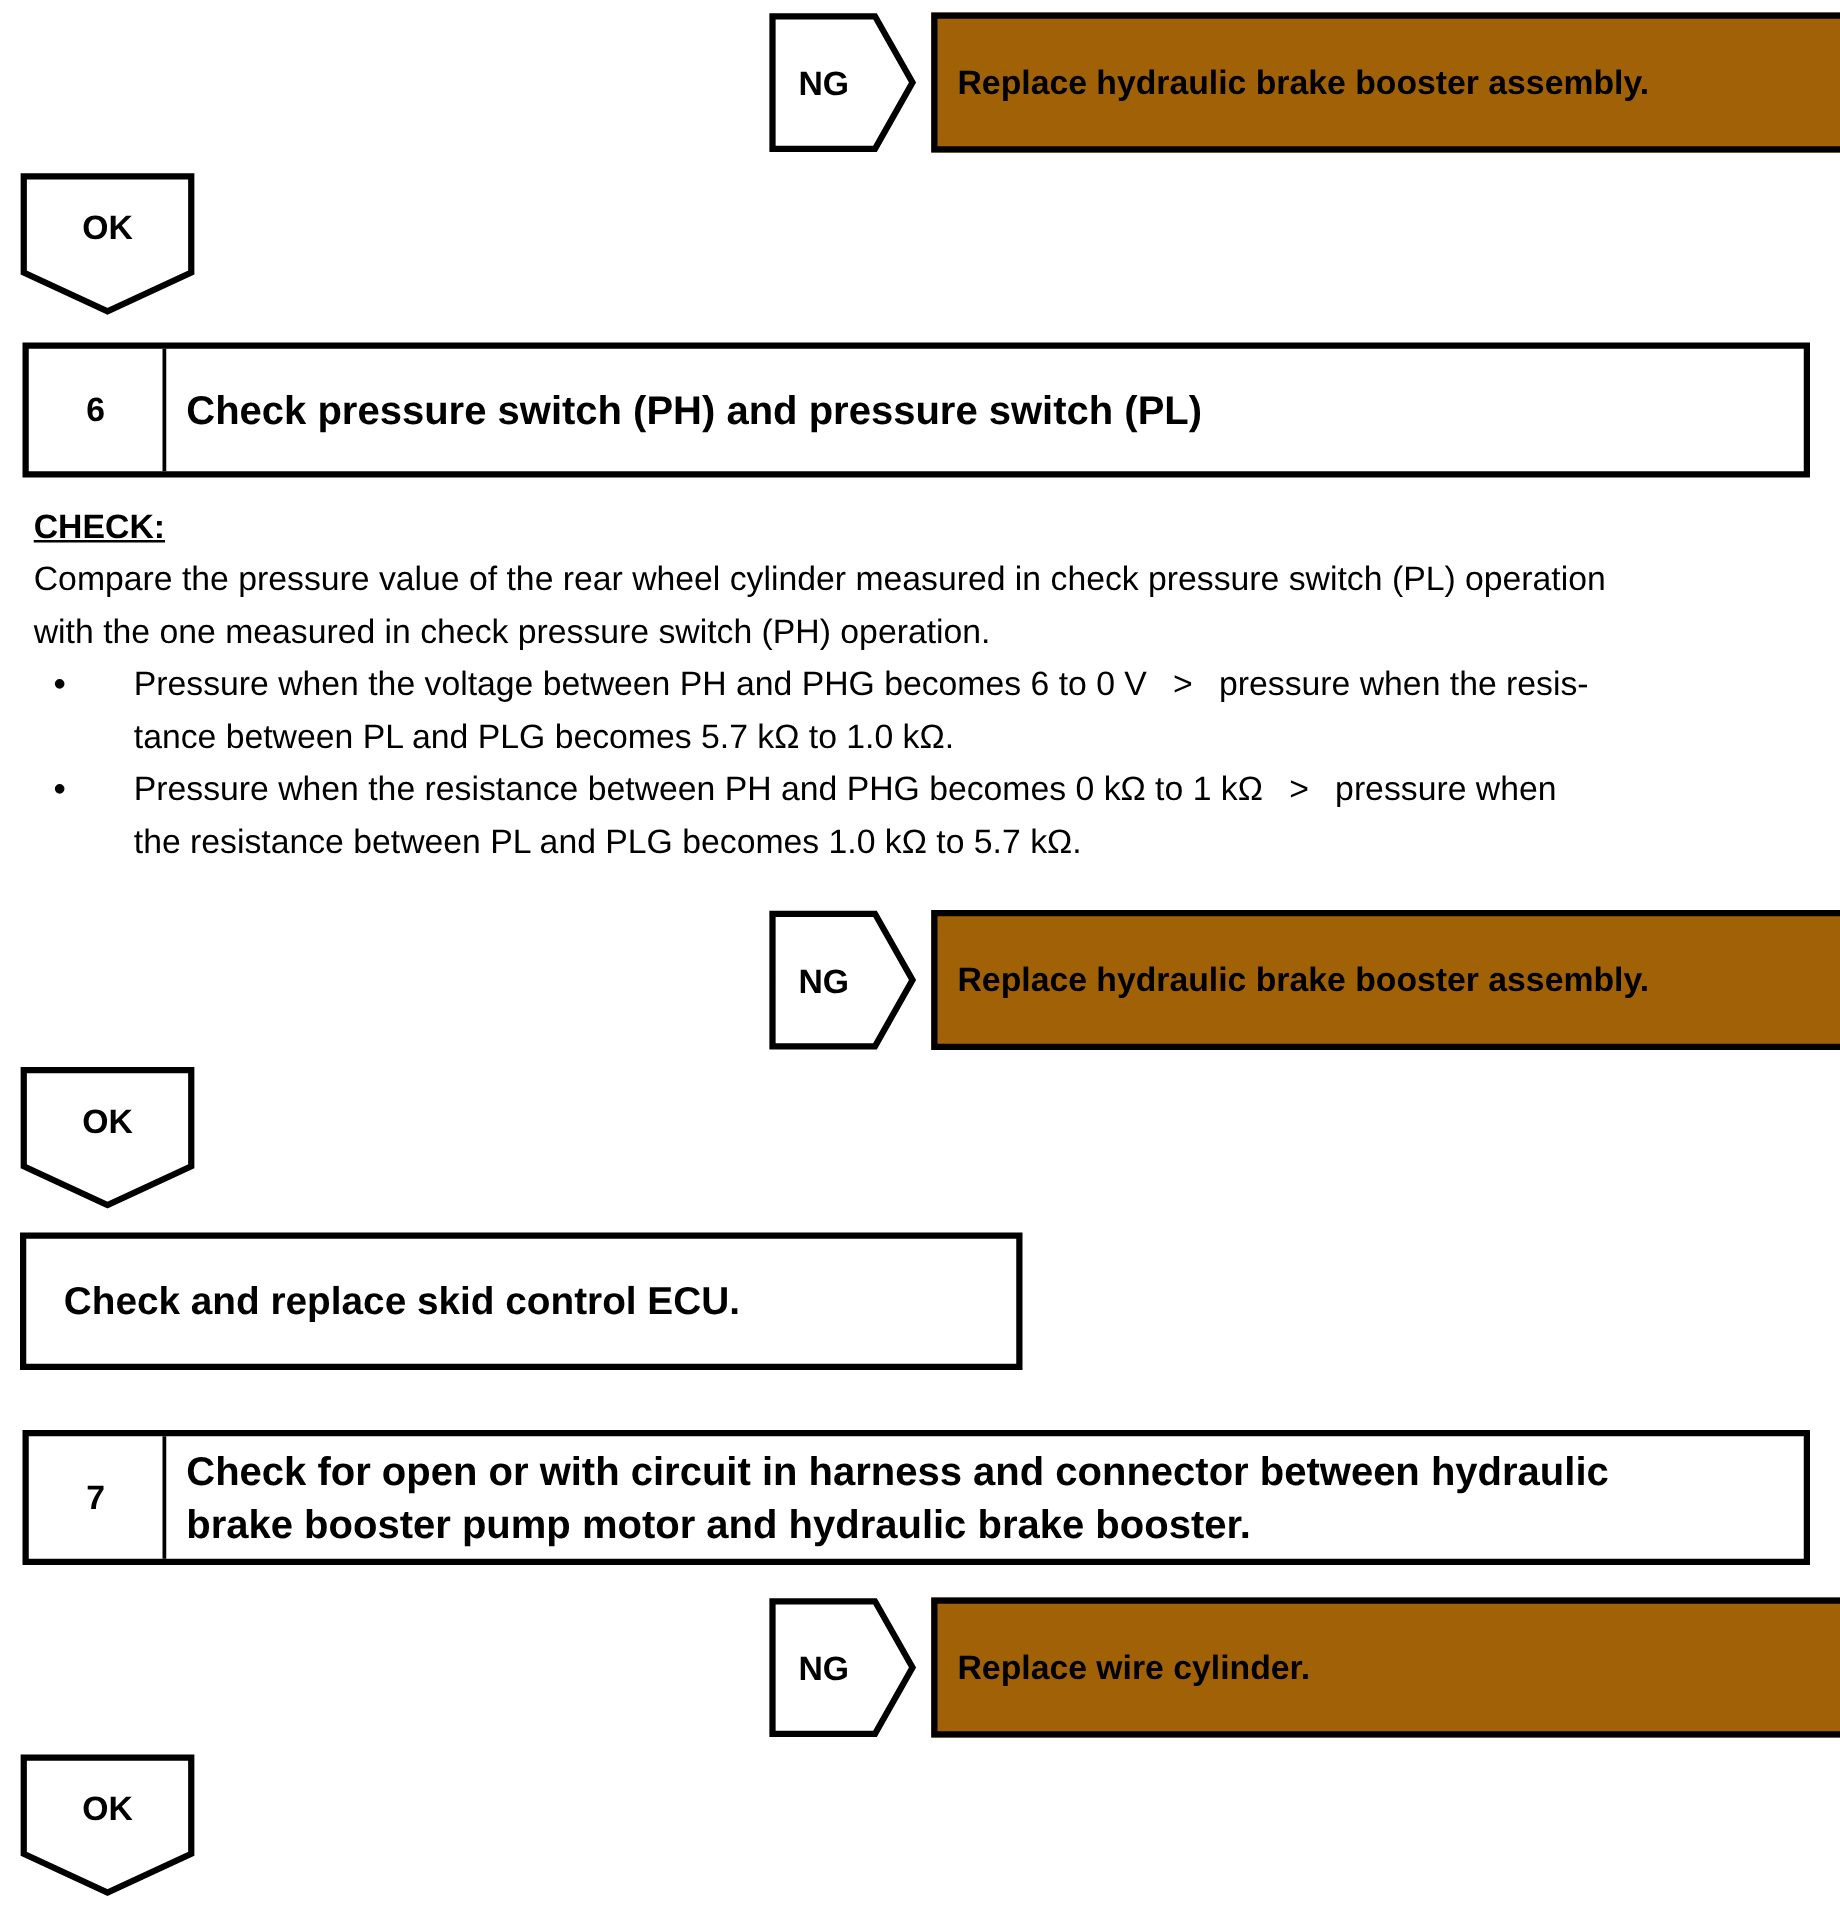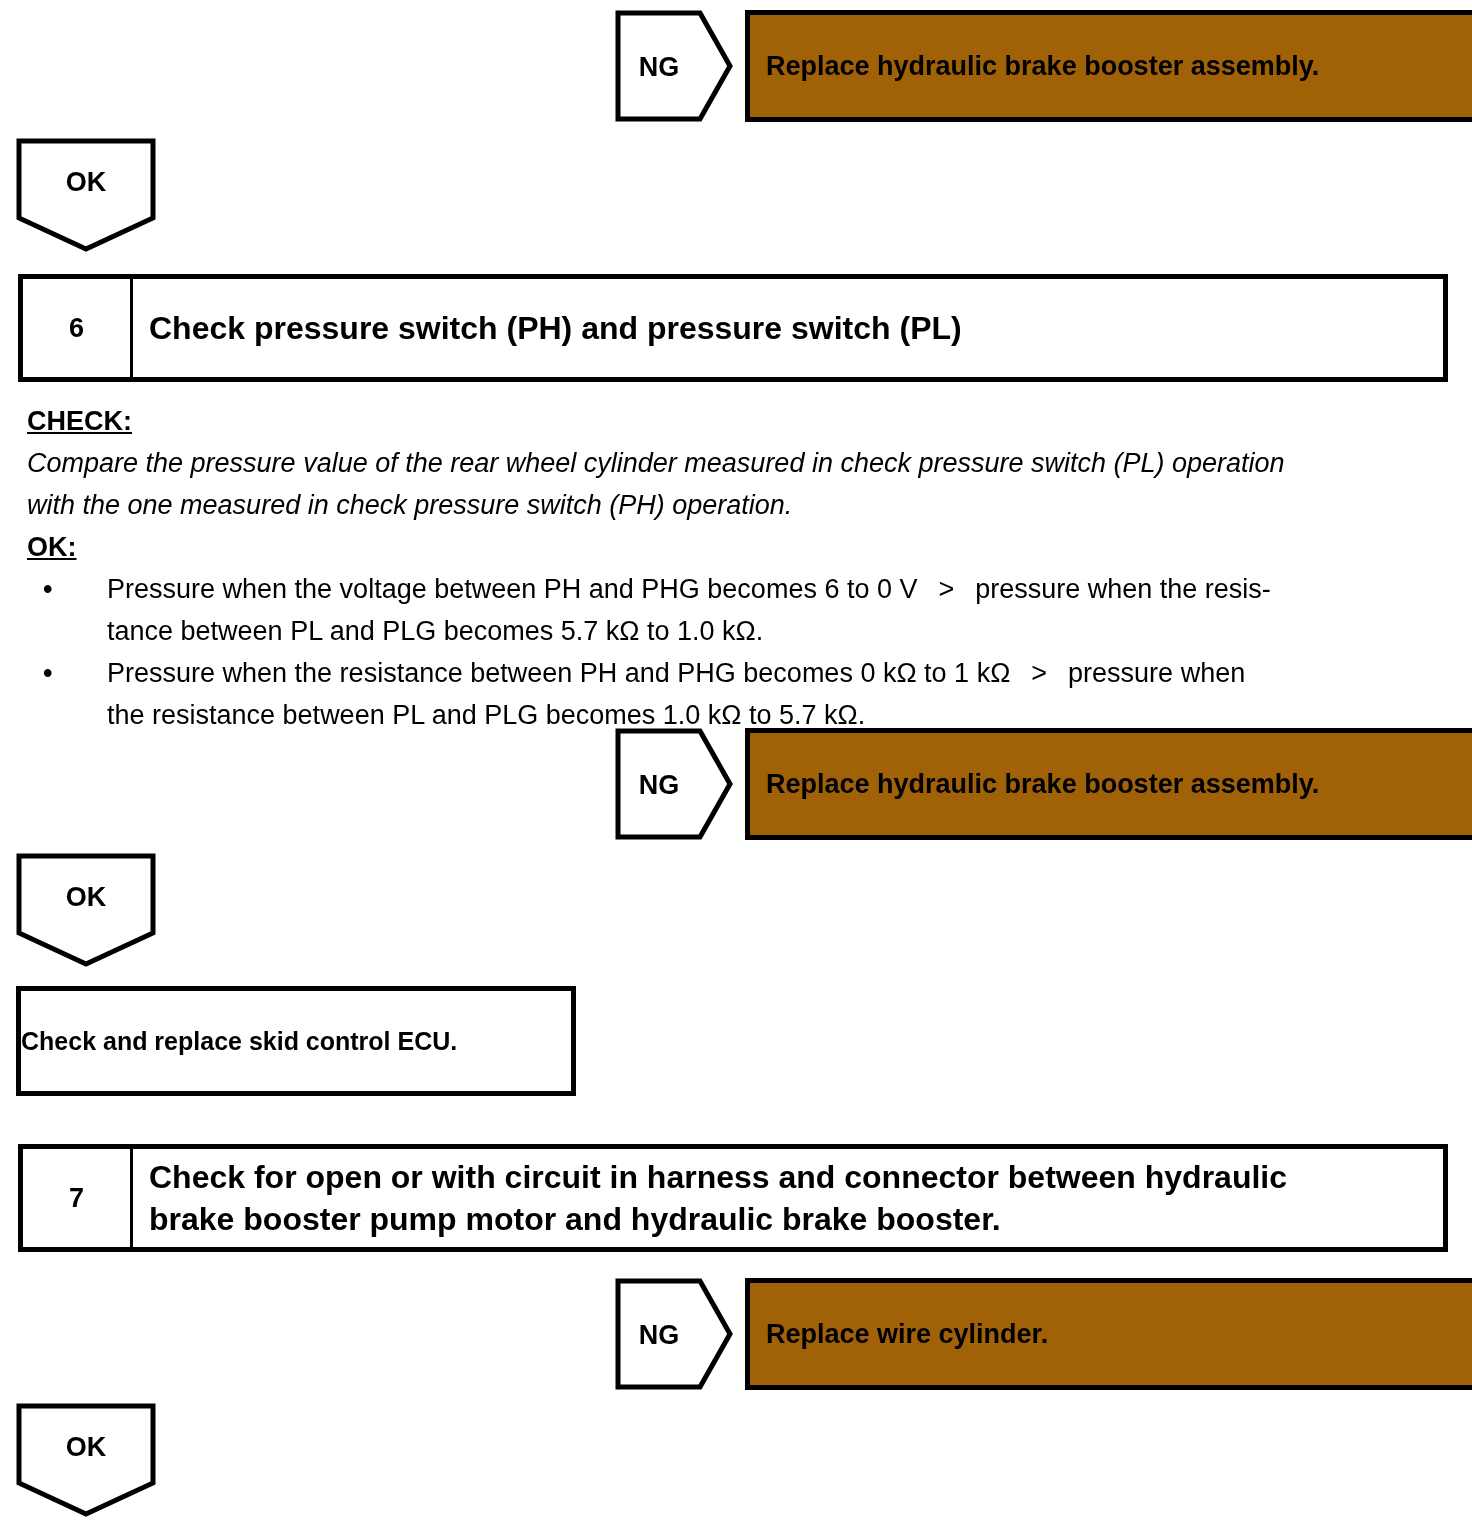--- a/index.html
+++ b/index.html
@@ -90,47 +90,48 @@
     left: 27px;
     top: 400px;
     width: 1440px;
     font-size: 27px;
     line-height: 42px;
   }
   .h-underline {
     font-weight: bold;
     text-decoration: underline;
   }
-  .para { white-space: pre-line; font-style: italic; }
+  .para { white-space: pre-line; }
   .bullet { display: flex; }
   .bullet-marker {
     flex: 0 0 80px;
     box-sizing: border-box;
     padding-left: 16px;
     font-weight: bold;
   }
   .bullet-text {
     flex: 1;
     font-weight: normal;
     white-space: pre-line;
   }
 
   
   .ecu-box {
     position: absolute;
     left: 16px;
     top: 986px;
-    width: 560px;
+    width: 802px;
     height: 110px;
     border: 5px solid #000000;
     box-sizing: border-box;
     display: flex;
     align-items: center;
-    font-weight: bold;
-    font-size: 25px;
+    padding-left: 30px;
+    font-weight: bold;
+    font-size: 31px;
     background: #ffffff;
   }
 </style>
 </head>
 <body>
 
 <div class="page">
 
   <div class="ng-row" style="top: 10px;">
     <svg class="pent" width="118" height="112" viewBox="0 0 118 112">
@@ -149,21 +150,20 @@
 
   <div class="step" style="top: 274px;">
     <div class="step-num">6</div>
     <div class="step-title">Check pressure switch (PH) and pressure switch (PL)</div>
   </div>
 
   <div class="body-text">
     <div class="h-underline">CHECK:</div>
     <div class="para">Compare the pressure value of the rear wheel cylinder measured in check pressure switch (PL) operation
 with the one measured in check pressure switch (PH) operation.</div>
-    <div class="h-underline">OK:</div>
     <div class="bullet">
       <div class="bullet-marker">•</div>
       <div class="bullet-text">Pressure when the voltage between PH and PHG becomes 6 to 0 V  &gt;  pressure when the resis-
 tance between PL and PLG becomes 5.7 kΩ to 1.0 kΩ.</div>
     </div>
     <div class="bullet">
       <div class="bullet-marker">•</div>
       <div class="bullet-text">Pressure when the resistance between PH and PHG becomes 0 kΩ to 1 kΩ  &gt;  pressure when
 the resistance between PL and PLG becomes 1.0 kΩ to 5.7 kΩ.</div>
     </div>

